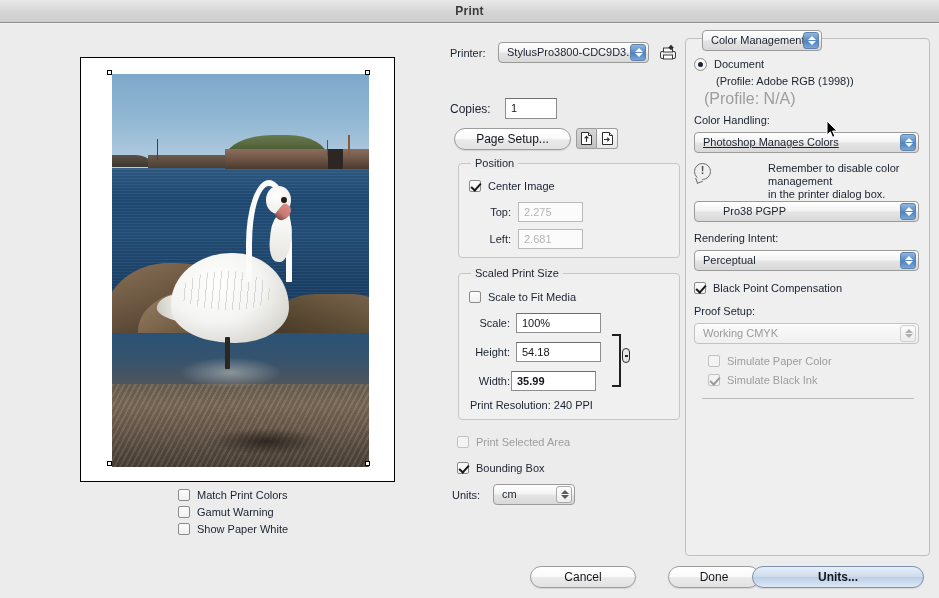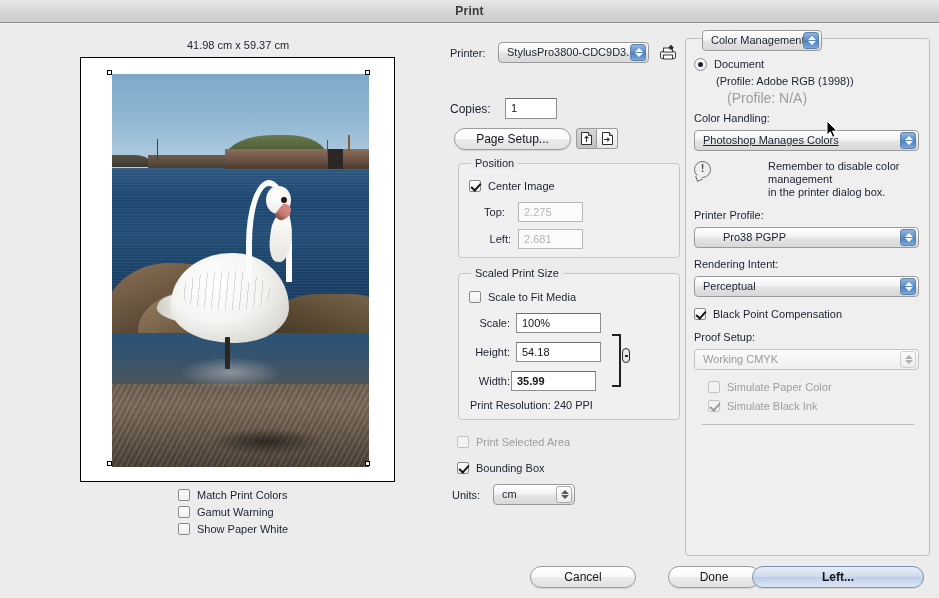--- a/index.html
+++ b/index.html
@@ -459,21 +459,20 @@
   .bottom-btns { position: absolute; left: 0; top: 566px; width: 939px; height: 26px; }
 </style>
 </head>
 <body>
 
 <div class="dialog">
 
   <div class="titlebar">Print</div>
   <div class="titlebar-sep"></div>
 
-  <div class="size-label">41.98 cm x 59.37 cm</div>
 
   <div class="paper">
     <div class="photo">
       <div class="photo-inner">
         <div class="sky"></div>
         <div class="rock-far"></div>
         <div class="headland"></div>
         <div class="pier-far"></div>
         <div class="pier-main"></div>
         <div class="pier-dark"></div>
@@ -563,21 +562,21 @@
   </div>
 
   <div class="group" style="left:458px; top:163px; width:222px; height:95px;">
     <span class="group-title">Position</span>
   </div>
   <div class="lc-row" style="position:absolute; left:469px; top:178px;">
     <div class="cbox checked"></div>
     <span class="lbl">Center Image</span>
   </div>
   <div class="row" style="position:absolute; left:478px; top:202px;">
-    <span class="lab" style="width:33px; text-align:center;">Top:</span>
+    <span class="lab" style="width:33px; text-align:right;">Top:</span>
     <div class="textfield dimval" style="width:65px; margin-left:7px;">2.275</div>
   </div>
   <div class="row" style="position:absolute; left:478px; top:229px;">
     <span class="lab" style="width:33px; text-align:right;">Left:</span>
     <div class="textfield dimval" style="width:65px; margin-left:7px;">2.681</div>
   </div>
 
   <div class="group" style="left:458px; top:273px; width:222px; height:147px;">
     <span class="group-title">Scaled Print Size</span>
   </div>
@@ -624,36 +623,35 @@
       <span class="arrows"></span>
     </div>
   </div>
 
   <div class="rinner">
     <div class="lc-row">
       <div class="radio on"></div>
       <span class="lbl">Document</span>
     </div>
     <div style="margin:3px 0 3px 22px; font-size:11px;">(Profile: Adobe RGB (1998))</div>
-    <div class="dimtext" style="margin:3px 0 6px 33px; font-size:14px;">(Profile: N/A)</div>
+    <div class="dimtext" style="margin:3px 0 6px 10px; font-size:16px;">(Profile: N/A)</div>
     <div style="font-size:11px; margin-bottom:6px;">Color Handling:</div>
     <div class="popup" style="width:225px;text-decoration:underline;">
       <span>Photoshop Manages Colors</span>
       <span class="arrows"></span>
     </div>
 
     <div class="note-row" style="margin-top:9px;">
       <div class="warn-icon"></div>
       <div style="margin-left:9px; font-size:11px; line-height:13px;">
         <div>Remember to disable color management</div>
         <div>in the printer dialog box.</div>
       </div>
     </div>
 
-    <div style="font-size:11px; margin:10px 0 6px 0;">Printer Profile:</div>
     <div class="popup" style="width:225px;padding-left:28px;">
       <span>Pro38 PGPP</span>
       <span class="arrows"></span>
     </div>
 
     <div style="font-size:11px; margin:10px 0 6px 0;">Rendering Intent:</div>
     <div class="popup" style="width:225px;">
       <span>Perceptual</span>
       <span class="arrows"></span>
     </div>
@@ -676,21 +674,21 @@
     <div class="lc-row" style="margin:3px 0 0 14px;">
       <div class="cbox dim checked"></div>
       <span class="lbl dimtext">Simulate Black Ink</span>
     </div>
     <div class="divider" style="margin:10px 0 0 8px; width:212px;"></div>
   </div>
 
   <div class="bottom-btns">
     <div class="rnd-btn" style="position:absolute; left:530px; top:0; width:106px;">Cancel</div>
     <div class="rnd-btn" style="position:absolute; left:668px; top:0; width:92px;">Done</div>
-    <div class="rnd-btn primary" style="position:absolute; left:752px; top:0; width:172px;">Left...</div>
+    <div class="rnd-btn primary" style="position:absolute; left:752px; top:0; width:172px;">Units...</div>
   </div>
 
   <div class="cursor">
     <svg width="12" height="19" viewBox="0 0 12 19">
       <path d="M1 1 L1 15 L4.3 11.8 L6.6 17.3 L8.9 16.3 L6.6 11 L11 11 Z" fill="#000000" stroke="#ffffff" stroke-width="1"></path>
     </svg>
   </div>
 
 </div>
 

